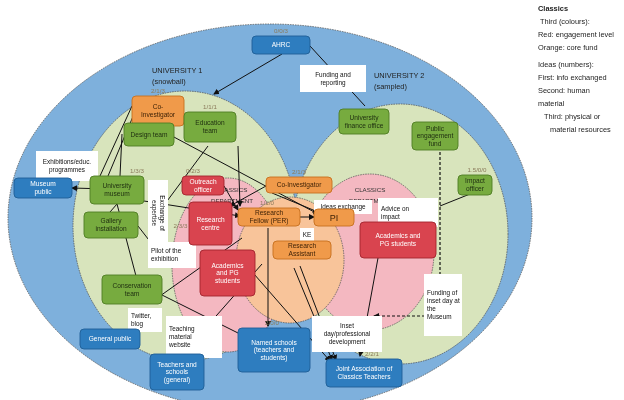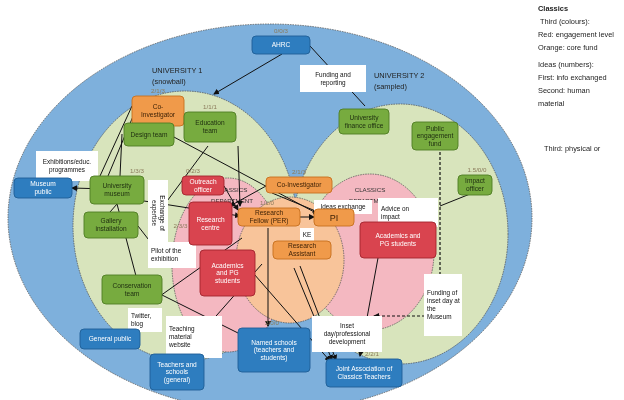--- a/index.html
+++ b/index.html
@@ -3,21 +3,21 @@
 <meta charset="utf-8">
 <style>
   html, body { margin: 0; padding: 0; background: #ffffff; }
   body { width: 624px; height: 400px; overflow: hidden; font-family: "Liberation Sans", sans-serif; }
   #stage { position: absolute; left: 0; top: 16px; width: 624px; height: 400px; }
   svg text { font-family: "Liberation Sans", sans-serif; }
   .legend { position: absolute; left: 538px; top: 2px; width: 86px; font-size: 7.4px; line-height: 13px; color: #222; }
   .legend .title { font-weight: bold; }
   .legend .gap { height: 4px; }
   .legend .ind1 { padding-left: 2px; }
-  .legend .ind2 { padding-left: 6px; margin-top: 32px; }
+  .legend .ind2 { padding-left: 6px; }
   .legend .ind3 { padding-left: 12px; }
 </style>
 </head>
 <body>
 
 <div id="stage">
 <svg id="diagram" width="624" height="400" viewBox="0 0 624 400" xmlns="http://www.w3.org/2000/svg">
   <defs>
     <marker id="arrow" markerWidth="6" markerHeight="6" refX="5" refY="3" orient="auto" markerUnits="userSpaceOnUse">
       <path d="M0,0 L6,3 L0,6 z" fill="#111"></path>
@@ -282,13 +282,14 @@
   <div class="title">Classics</div>
   <div class="ind1">Third (colours):</div>
   <div>Red: engagement level</div>
   <div>Orange: core fund</div>
   <div class="gap"></div>
   <div>Ideas (numbers):</div>
   <div>First: info exchanged</div>
   <div>Second: human</div>
   <div>material</div>
   <div class="ind2">Third: physical or</div>
+  <div class="ind3">material  resources</div>
 </div>
 
 </body></html>

